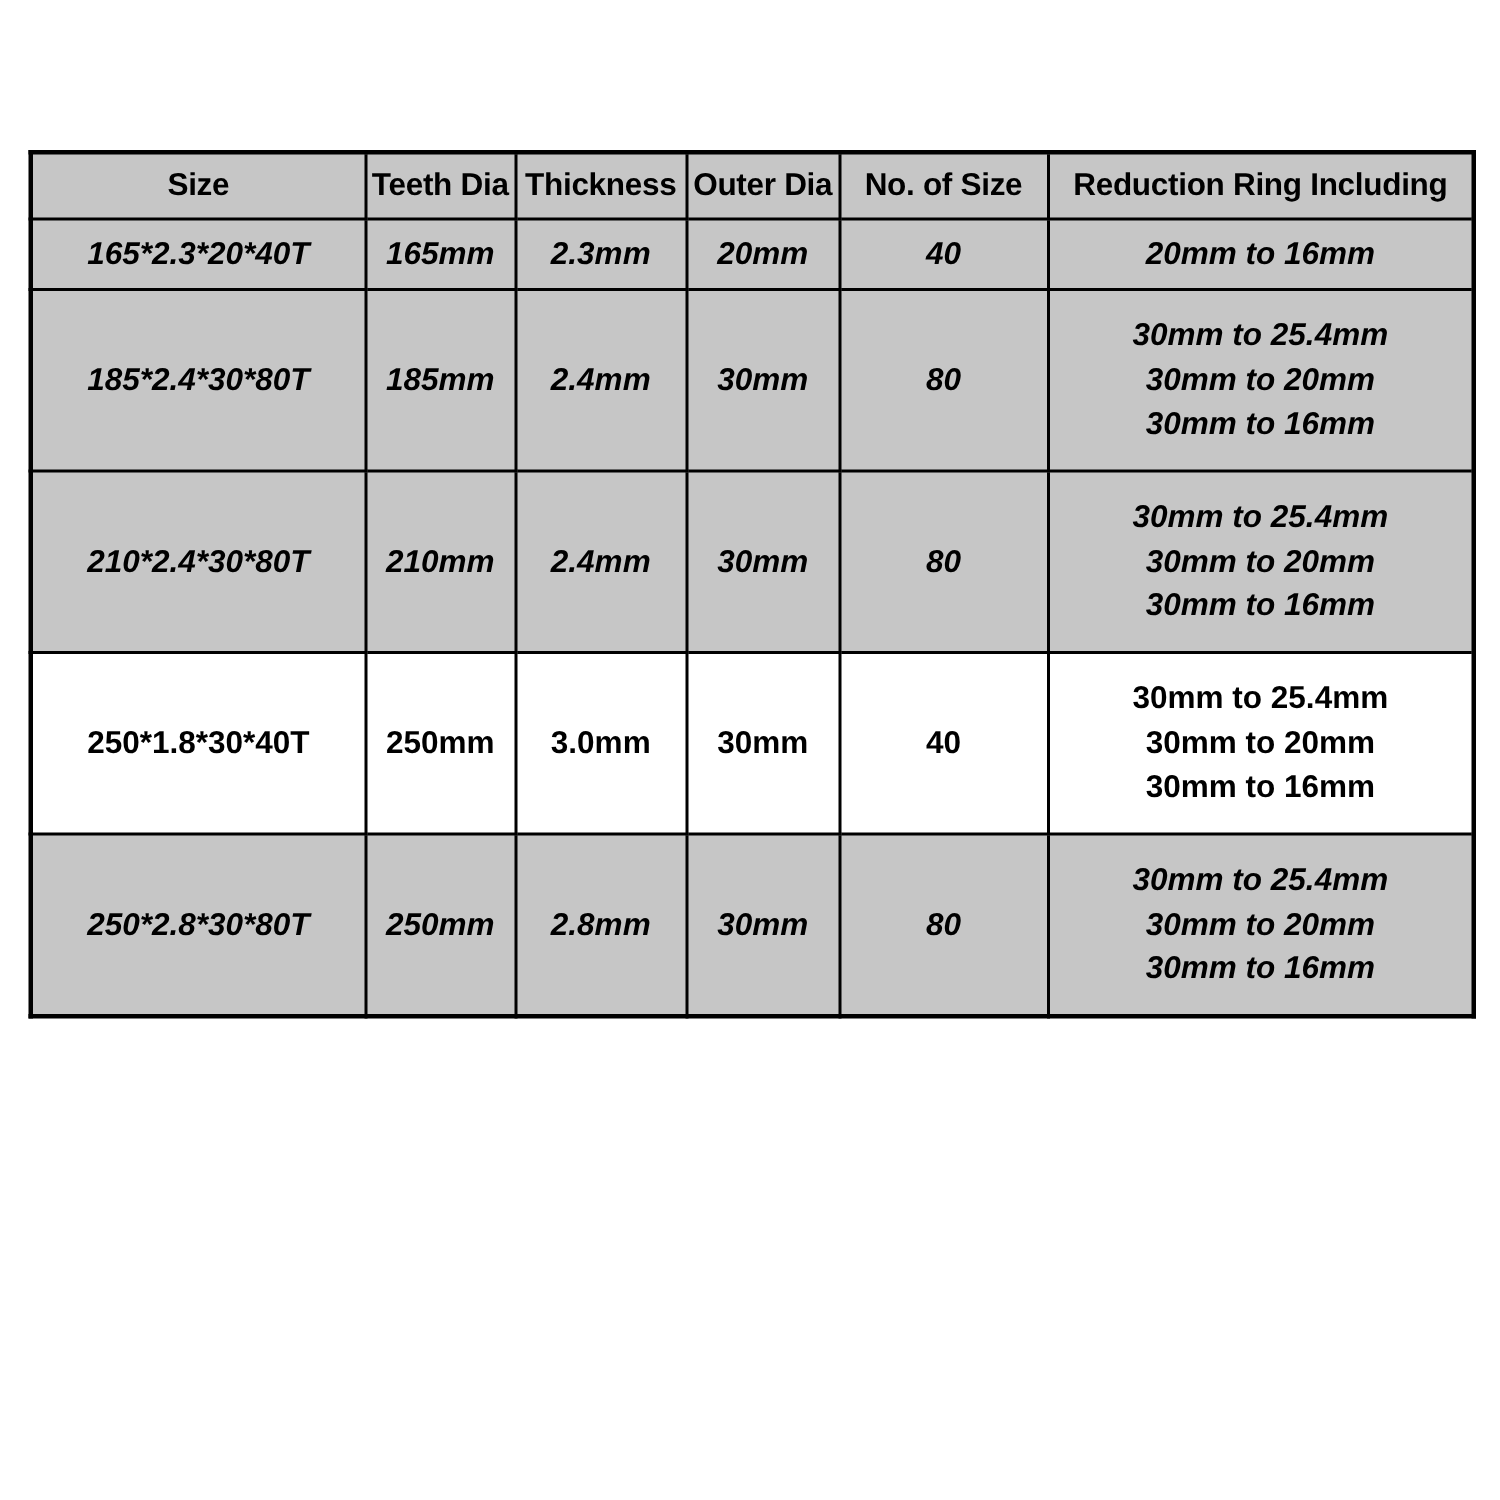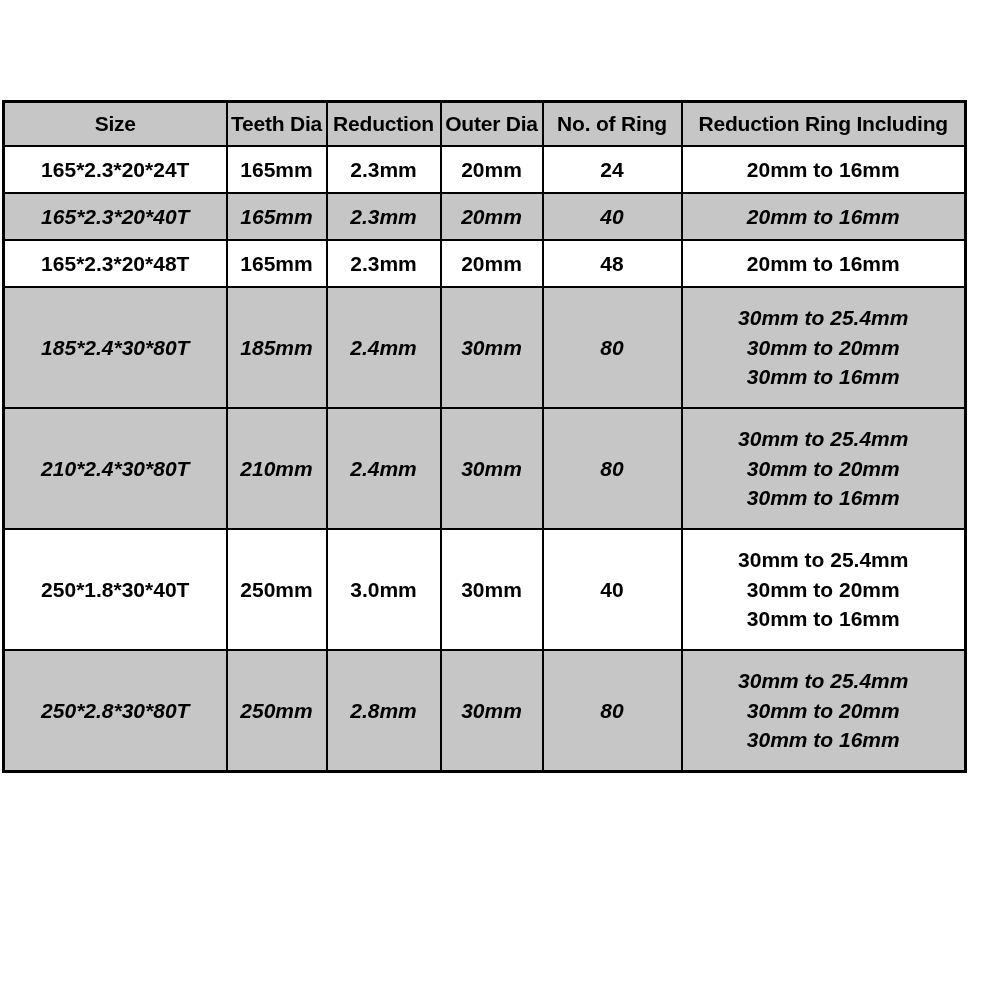--- a/index.html
+++ b/index.html
@@ -9,21 +9,21 @@
   body {
     width: 1000px;
     height: 1000px;
     background: #ffffff;
     font-family: "Liberation Sans", sans-serif;
     -webkit-font-smoothing: antialiased;
   }
 
   #spec-table-wrap {
     position: absolute;
-    left: 2px;
+    left: 19px;
     top: 100px;
     width: 962px;
   }
 
   table.spec-table {
     border-collapse: collapse;
     table-layout: fixed;
     width: 962px;
     border: 3px solid #000000;
   }
@@ -84,86 +84,42 @@
       <col class="c-outer">
       <col class="c-thick">
       <col class="c-inner">
       <col class="c-teeth">
       <col class="c-ring">
     </colgroup>
     <thead>
       <tr>
         <th>Size</th>
         <th>Teeth Dia</th>
-        <th>Reduction</th>
+        <th>Thickness</th>
         <th>Outer Dia</th>
-        <th>No. of Ring</th>
+        <th>No. of Size</th>
         <th>Reduction Ring Including</th>
       </tr>
     </thead>
     <tbody id="table-body">
-        <tr class="h-short">
-          <td>
-            <span class="cell-text">165*2.3*20*24T</span>
+        <tr class="row-shaded h-short">
+          <td>
+            <span class="cell-text">165*2.3*20*40T</span>
           </td>
           <td>
             <span class="cell-text">165mm</span>
           </td>
           <td>
             <span class="cell-text">2.3mm</span>
           </td>
           <td>
             <span class="cell-text">20mm</span>
           </td>
           <td>
-            <span class="cell-text">24</span>
-          </td>
-          <td>
-            <span class="ring-lines">
-              <span>20mm to 16mm</span>
-            </span>
-          </td>
-        </tr>
-        <tr class="row-shaded h-short">
-          <td>
-            <span class="cell-text">165*2.3*20*40T</span>
-          </td>
-          <td>
-            <span class="cell-text">165mm</span>
-          </td>
-          <td>
-            <span class="cell-text">2.3mm</span>
-          </td>
-          <td>
-            <span class="cell-text">20mm</span>
-          </td>
-          <td>
             <span class="cell-text">40</span>
-          </td>
-          <td>
-            <span class="ring-lines">
-              <span>20mm to 16mm</span>
-            </span>
-          </td>
-        </tr>
-        <tr class="h-short">
-          <td>
-            <span class="cell-text">165*2.3*20*48T</span>
-          </td>
-          <td>
-            <span class="cell-text">165mm</span>
-          </td>
-          <td>
-            <span class="cell-text">2.3mm</span>
-          </td>
-          <td>
-            <span class="cell-text">20mm</span>
-          </td>
-          <td>
-            <span class="cell-text">48</span>
           </td>
           <td>
             <span class="ring-lines">
               <span>20mm to 16mm</span>
             </span>
           </td>
         </tr>
         <tr class="row-shaded h-tall">
           <td>
             <span class="cell-text">185*2.4*30*80T</span>

